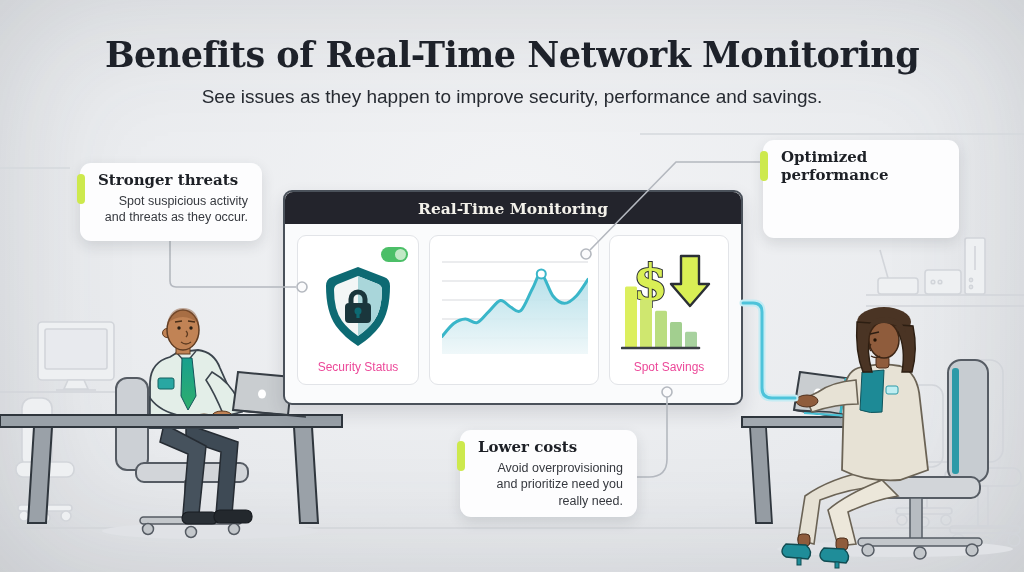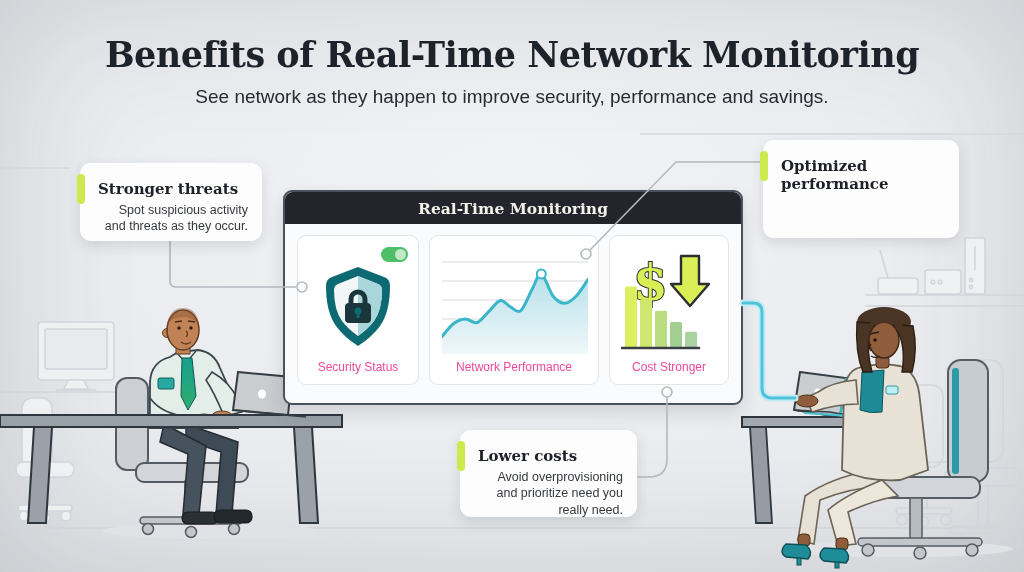--- a/index.html
+++ b/index.html
@@ -20,21 +20,21 @@
   }
   #subtitle{
     left:0;top:86px;width:100%;text-align:center;
     font-size:19px;color:#272b32;
   }
 
   
   .callout{
     background:#fdfdfe;border-radius:11px;
     box-shadow:0 5px 14px rgba(40,45,55,.13);
-    padding:17px 14px 12px 18px;box-sizing:border-box;
+    padding:8px 14px 12px 18px;box-sizing:border-box;
   }
   .callout .bar{
     position:absolute;left:-3px;top:11px;width:8px;height:30px;border-radius:4px;
   }
   .callout h3{
     margin:0 0 4px 0;font-family:"DejaVu Serif","Liberation Serif",serif;
     font-size:15px;font-weight:700;color:#1d2026;
   }
   .callout p{margin:0;font-size:12.5px;line-height:1.3;color:#36393f;text-align:right;}
   #callout-security{left:80px;top:163px;width:182px;height:78px;}
@@ -250,21 +250,21 @@
       <path d="M857,322 Q855,352 863,372 L872,372 Q866,350 870,336 L898,332 Q906,348 902,372 L912,372 Q918,350 913,326 Z" fill="#4a3424" stroke="#2c1e12" stroke-width="1.4"></path>
       <ellipse cx="884" cy="340" rx="15" ry="18" fill="#8f5c3c" stroke="#3c2515" stroke-width="1.5"></ellipse>
       <path d="M866,332 Q870,316 888,317 Q903,319 906,333 Q897,323 884,323 Q873,323 866,332 Z" fill="#4a3424"></path>
       <circle cx="875" cy="340" r="1.7" fill="#241507"></circle>
       <path d="M870,334 L879,332" stroke="#2c1e12" stroke-width="1.4" fill="none"></path>
       <path d="M871,344 q-3,4 0,7 M871,356 q5,3 9,0" stroke="#3c2515" stroke-width="1.3" fill="none"></path>
     </g>
   </svg>
 
   <div class="abs" id="title">Benefits of Real-Time Network Monitoring</div>
-  <div class="abs" id="subtitle">See network as they happen to improve security, performance and savings.</div>
+  <div class="abs" id="subtitle">See issues as they happen to improve security, performance and savings.</div>
 
   <div class="abs" id="panel">
     <div id="panel-header">Real-Time Monitoring</div>
     <div id="cards">
 
       <div class="card" id="card-security">
         <div id="toggle">
           <div class="knob"></div>
         </div>
         <div id="shield-wrap">
@@ -300,39 +300,38 @@
                 <line x1="0" x2="146" y1="31" y2="31"></line>
                 <line x1="0" x2="146" y1="50" y2="50"></line>
                 <line x1="0" x2="146" y1="69" y2="69"></line>
                 <line x1="0" x2="146" y1="88" y2="88"></line>
               </g>
             <path id="spark-area" fill="url(#areaGrad)" opacity=".9" d="M0,86.44C1.9466666666666665,84.29333333333334 7.786666666666667,76.47333333333333 11.68,73.56C15.573333333333332,70.64666666666668 19.466666666666665,69.11333333333334 23.36,68.96000000000001C27.253333333333334,68.80666666666667 31.146666666666665,73.86666666666667 35.04,72.64C38.93333333333333,71.41333333333333 42.82666666666667,65.28 46.72,61.6C50.61333333333333,57.92 54.75,51.32666666666666 58.4,50.559999999999995C62.05,49.79333333333333 65.21333333333334,55.31333333333333 68.62,57C72.02666666666667,58.68666666666667 75.19,63.74666666666667 78.84,60.68C82.49000000000001,57.61333333333333 87.11333333333333,44.73333333333333 90.52,38.599999999999994C93.92666666666666,32.46666666666666 95.87333333333333,22.65333333333333 99.28,23.879999999999995C102.68666666666667,25.106666666666662 107.06666666666666,41.053333333333335 110.96,45.96C114.85333333333332,50.86666666666667 118.74666666666667,53.32 122.64,53.32C126.53333333333333,53.32 130.42666666666665,49.94666666666667 134.32,45.96C138.21333333333334,41.97333333333333 144.05333333333334,32.16 146,29.39999999999999 L146,104 L0,104 Z"></path>
             <path id="spark-line" fill="none" stroke="#3ab6c9" stroke-width="3" stroke-linecap="round" d="M0,86.44C1.9466666666666665,84.29333333333334 7.786666666666667,76.47333333333333 11.68,73.56C15.573333333333332,70.64666666666668 19.466666666666665,69.11333333333334 23.36,68.96000000000001C27.253333333333334,68.80666666666667 31.146666666666665,73.86666666666667 35.04,72.64C38.93333333333333,71.41333333333333 42.82666666666667,65.28 46.72,61.6C50.61333333333333,57.92 54.75,51.32666666666666 58.4,50.559999999999995C62.05,49.79333333333333 65.21333333333334,55.31333333333333 68.62,57C72.02666666666667,58.68666666666667 75.19,63.74666666666667 78.84,60.68C82.49000000000001,57.61333333333333 87.11333333333333,44.73333333333333 90.52,38.599999999999994C93.92666666666666,32.46666666666666 95.87333333333333,22.65333333333333 99.28,23.879999999999995C102.68666666666667,25.106666666666662 107.06666666666666,41.053333333333335 110.96,45.96C114.85333333333332,50.86666666666667 118.74666666666667,53.32 122.64,53.32C126.53333333333333,53.32 130.42666666666665,49.94666666666667 134.32,45.96C138.21333333333334,41.97333333333333 144.05333333333334,32.16 146,29.39999999999999"></path>
             <circle id="spark-marker" r="4.5" fill="#ffffff" stroke="#3ab6c9" stroke-width="2" cx="99.28" cy="23.879999999999995"></circle>
           </svg>
         </div>
-        <div class="card-label">Network Performance</div>
       </div>
 
       <div class="card" id="card-costs">
         <div id="costs-wrap">
           <svg width="96" height="112" viewBox="0 0 96 112">
             <text x="12" y="52" font-family="'DejaVu Serif','Liberation Serif',serif" font-weight="700" font-size="50" fill="#d9ef55" stroke="#2b2f35" stroke-width="2" paint-order="stroke">$</text>
             <polygon points="60,8 78,8 78,36 88,36 69,58 50,36 60,36" fill="#d9ef55" stroke="#2b2f35" stroke-width="2.4" stroke-linejoin="round"></polygon>
             <g id="bars-group">
                 <rect x="4" y="38.44" width="12" height="61.56" rx="1.5" fill="#dcef5e"></rect>
                 <rect x="19" y="51.4" width="12" height="48.6" rx="1.5" fill="#cfe76f"></rect>
                 <rect x="34" y="62.739999999999995" width="12" height="37.260000000000005" rx="1.5" fill="#badd80"></rect>
                 <rect x="49" y="74.08" width="12" height="25.92" rx="1.5" fill="#a2cf8f"></rect>
                 <rect x="64" y="83.8" width="12" height="16.200000000000003" rx="1.5" fill="#a8d29f"></rect>
               </g>
             <line x1="1" y1="100" x2="78" y2="100" stroke="#3a3f45" stroke-width="2.6" stroke-linecap="round"></line>
           </svg>
         </div>
-        <div class="card-label">Cost Stronger</div>
+        <div class="card-label">Spot Savings</div>
       </div>
 
     </div>
   </div>
 
   <svg class="abs" id="overlay" width="1024" height="572" viewBox="0 0 1024 572">
     <g fill="none" stroke="#b4b8bf" stroke-width="1.6">
       <path d="M170,241 V281 Q170,287 176,287 H296"></path>
       <path d="M763,162 H676 L590,250"></path>
       <path d="M667,397 V459 Q667,477 649,477 H637"></path>

